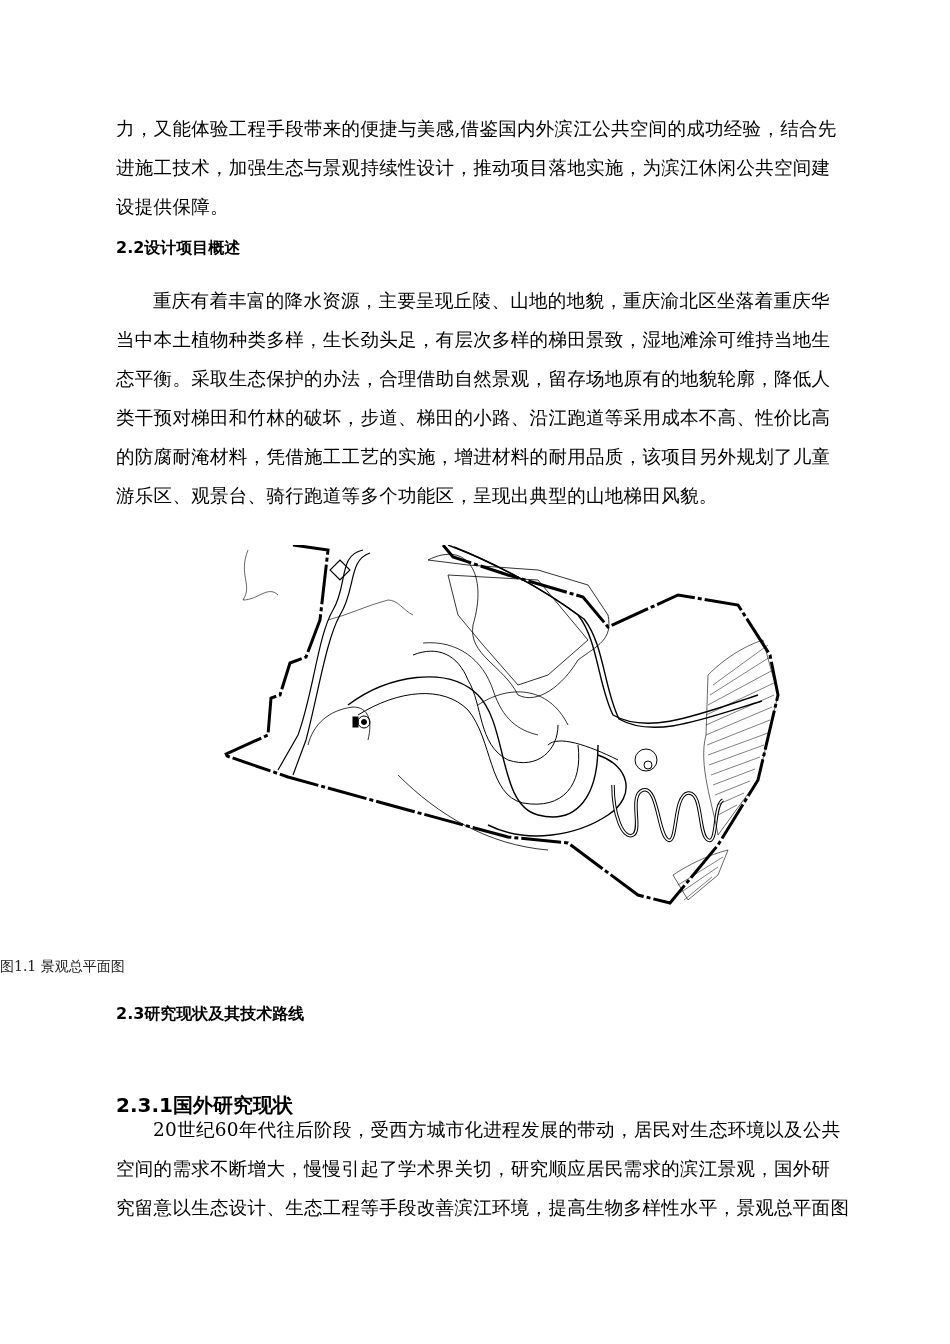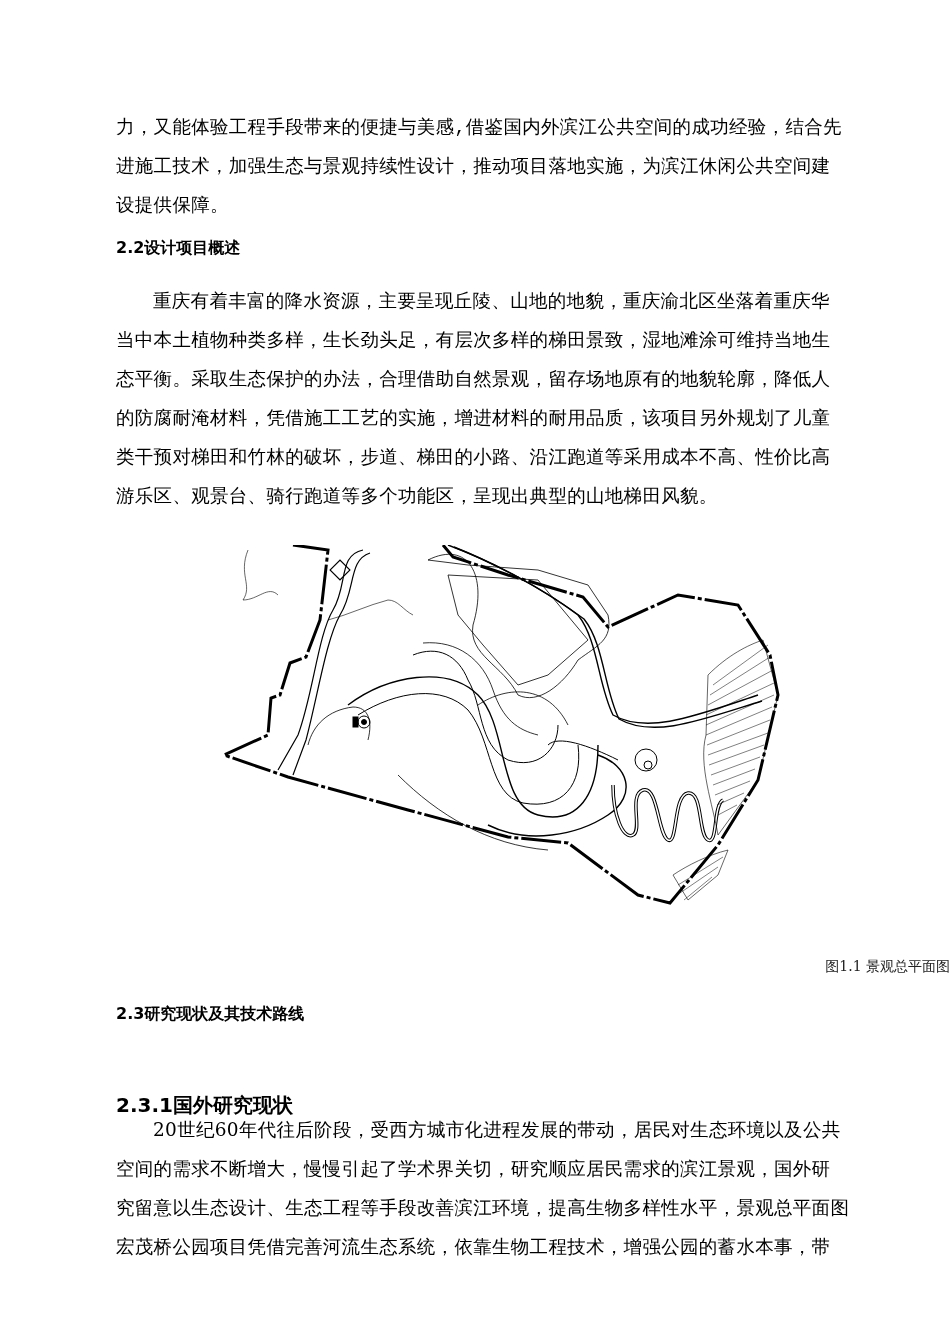--- a/index.html
+++ b/index.html
@@ -4,42 +4,42 @@
 <style>
   html, body { margin:0; padding:0; background:#ffffff; }
   body { width:950px; height:1344px; position:relative; overflow:hidden;
          font-family:"DejaVu Serif","Liberation Serif",serif; color:#000; }
   .para { position:absolute; left:116px; width:742px; font-size:18.5px; line-height:39px;
           letter-spacing:0.3px; text-align:justify; }
   .h2 { position:absolute; left:116px; font-size:16px; font-weight:bold;
         font-family:"DejaVu Sans","Liberation Sans",sans-serif; }
   .h3 { position:absolute; left:116px; font-size:20px; font-weight:bold;
         font-family:"DejaVu Sans","Liberation Sans",sans-serif; }
-  .caption { position:absolute; left:0; width:950px; text-align:right; top:958px;
+  .caption { position:absolute; left:0; width:950px; text-align:left; top:958px;
              font-size:14px; color:#222; }
   .figure { position:absolute; left:218px; top:545px; width:570px; height:365px; }
   .line { display:block; white-space:nowrap; }
 </style>
 </head>
 <body>
 
-<div class="para" style="top:109px;font-family:Liberation Mono, monospace;">
+<div class="para" style="top:109px;">
   <span class="line">力，又能体验工程手段带来的便捷与美感,借鉴国内外滨江公共空间的成功经验，结合先</span>
   <span class="line">进施工技术，加强生态与景观持续性设计，推动项目落地实施，为滨江休闲公共空间建</span>
   <span class="line">设提供保障。</span>
 </div>
 
 <div class="h2" style="top:238px;">2.2设计项目概述</div>
 
 <div class="para" style="top:281px;">
   <span class="line" style="padding-left:37px;">重庆有着丰富的降水资源，主要呈现丘陵、山地的地貌，重庆渝北区坐落着重庆华</span>
   <span class="line">当中本土植物种类多样，生长劲头足，有层次多样的梯田景致，湿地滩涂可维持当地生</span>
   <span class="line">态平衡。采取生态保护的办法，合理借助自然景观，留存场地原有的地貌轮廓，降低人</span>
+  <span class="line">类干预对梯田和竹林的破坏，步道、梯田的小路、沿江跑道等采用成本不高、性价比高</span>
   <span class="line">的防腐耐淹材料，凭借施工工艺的实施，增进材料的耐用品质，该项目另外规划了儿童</span>
-  <span class="line">类干预对梯田和竹林的破坏，步道、梯田的小路、沿江跑道等采用成本不高、性价比高</span>
   <span class="line">游乐区、观景台、骑行跑道等多个功能区，呈现出典型的山地梯田风貌。</span>
 </div>
 
 <div class="figure">
   <svg width="570" height="365" viewBox="0 0 570 365">
     <g fill="none" stroke="#000">
 
       <path d="M75,0 L110,5 L102,75 L88,112 L72,118 L62,150 L53,153 L50,190 L6,210 L70,232 L190,265 L290,292 L350,298 L420,350 L452,358 L500,300 L540,235 L560,150 L552,110 L520,60 L460,50 L390,82 L365,52 L290,30 L235,12 L225,0" stroke-width="3" stroke-dasharray="40 3 4 3"></path>
 
       <path d="M145,5 C120,10 130,40 115,65 C100,90 95,150 80,190 L60,225" stroke-width="1.2"></path>
@@ -85,14 +85,13 @@
 <div class="caption">图1.1 景观总平面图</div>
 
 <div class="h2" style="top:1004px;text-align:center;">2.3研究现状及其技术路线</div>
 
 <div class="h3" style="top:1092px;">2.3.1国外研究现状</div>
 
 <div class="para" style="top:1110px;">
   <span class="line" style="padding-left:37px;">20世纪60年代往后阶段，受西方城市化进程发展的带动，居民对生态环境以及公共</span>
   <span class="line">空间的需求不断增大，慢慢引起了学术界关切，研究顺应居民需求的滨江景观，国外研</span>
   <span class="line">究留意以生态设计、生态工程等手段改善滨江环境，提高生物多样性水平，景观总平面图</span>
-  <span class="line">宏茂桥公园项目凭借完善河流生态系统，依靠生物工程技术，增强公园的蓄水本事，带</span>
 </div>
 
 </body></html>

